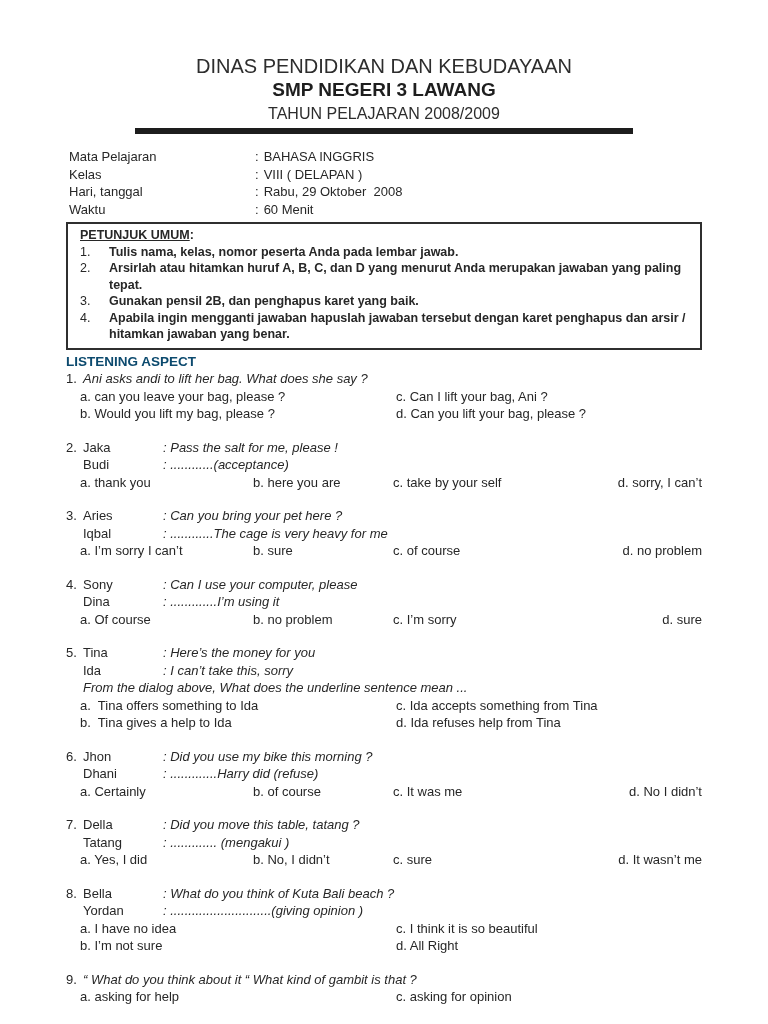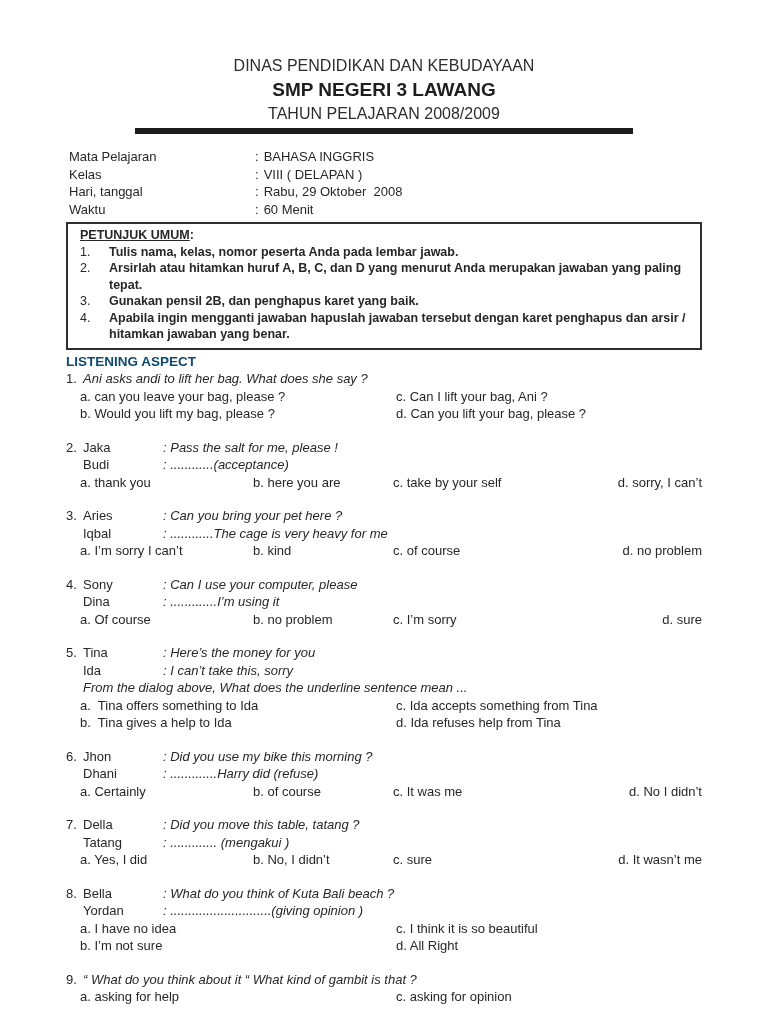--- a/index.html
+++ b/index.html
@@ -8,21 +8,21 @@
     width: 768px; height: 1024px;
     font-family: "Liberation Sans", sans-serif;
     color: #272727;
     overflow: hidden;
   }
   .page { width: 768px; height: 1024px; background: #ffffff; overflow: hidden; }
   .inner { padding: 54px 66px 0 66px; }
 
   
   .hdr { text-align: center; line-height: 24px; color: #2d2d2d; }
-  .hdr-l1 { font-size: 16px; }
+  .hdr-l1 { font-size: 20px; }
   .hdr-l2 { font-size: 19px; font-weight: bold; color: #1e1e1e; }
   .hdr-l3 { font-size: 19px; font-weight: bold; color: #1e1e1e; white-space: pre-wrap; }
   .hdr-l4 { font-size: 16px; }
   .double-rule {
     width: 498px; margin: 2px auto 0 auto; height: 4px;
     border-top: 4px solid #1d1d1d; border-bottom: 2px solid #1d1d1d;
   }
 
   
   .info { margin-top: 14px; font-size: 13px; line-height: 17.5px; padding-left: 3px; }
@@ -163,21 +163,21 @@
         <span class="qsp">Aries</span>
         <span class="qtxt">: Can you bring your pet here ?</span>
       </div>
       <div class="qline">
         <span class="qnum"></span>
         <span class="qsp">Iqbal</span>
         <span class="qtxt">: ............The cage is very heavy for me</span>
       </div>
       <div class="opt4">
         <span class="c1">a. I’m sorry I can’t</span>
-        <span class="c2">b. kind</span>
+        <span class="c2">b. sure</span>
         <span class="c3">c. of course</span>
         <span class="c4">d. no problem</span>
       </div>
     </div>
 
     <div class="q">
       <div class="qline">
         <span class="qnum">4.</span>
         <span class="qsp">Sony</span>
         <span class="qtxt">: Can I use your computer, please</span>

